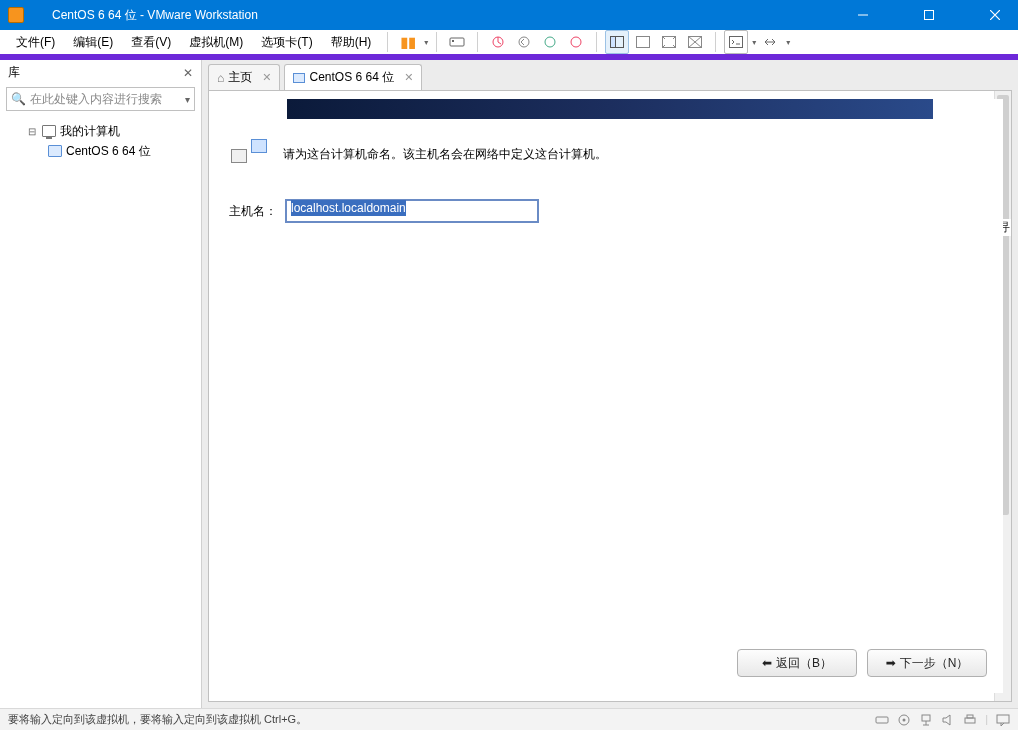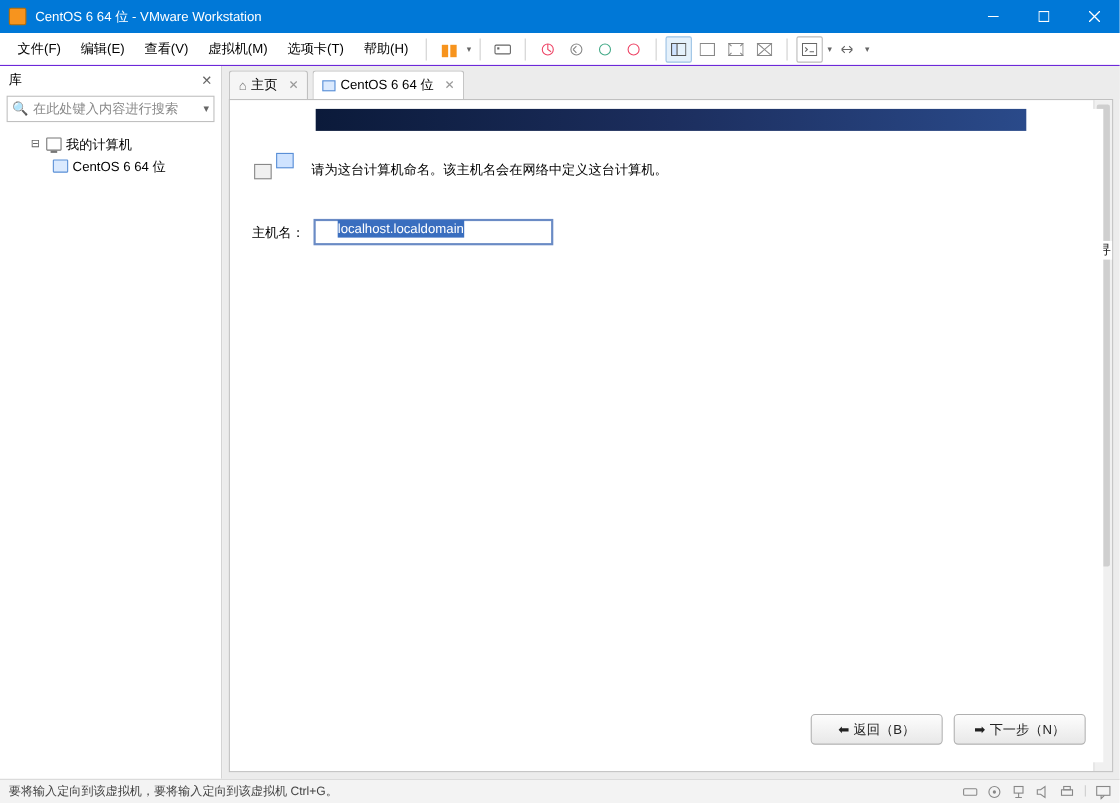--- a/index.html
+++ b/index.html
@@ -1,25 +1,25 @@
 <!DOCTYPE html>
 <html><head>
 <meta charset="utf-8">
 <style>
 * { margin: 0; padding: 0; box-sizing: border-box; font-family: "Microsoft YaHei", "Segoe UI", sans-serif; }
 body { width: 1018px; height: 730px; overflow: hidden; background: #fff; display: flex; flex-direction: column; }
 
 
-.titlebar { height: 30px; background: #0078d7; color: #fff; display: flex; align-items: center; font-size: 12px; }
+.titlebar { height: 30px; background: #0078d7; color: #fff; display: flex; align-items: center; font-size: 12px; gap: 20px; }
 .titlebar .app-icon { width: 16px; height: 16px; margin: 0 8px; background: #f7941e; border: 1px solid #b86c00; border-radius: 2px; }
 .titlebar .title { flex: 1; }
 .titlebar .winbtn { width: 46px; height: 30px; display: flex; align-items: center; justify-content: center; color: #fff; }
 
 
-.menubar { height: 30px; border-bottom: 1px solid #6d28d9; display: flex; align-items: center; padding: 0 8px; font-size: 12px; gap: 2px; background: #fff; }
+.menubar { height: 30px; border-bottom: 6px solid #6d28d9; display: flex; align-items: center; padding: 0 8px; font-size: 12px; gap: 2px; background: #fff; }
 .menubar .menuitem { padding: 4px 8px; border-radius: 2px; }
 .menubar .sep { width: 1px; height: 20px; background: #d0d0d0; margin: 0 6px; }
 .menubar .tool { width: 24px; height: 24px; display: flex; align-items: center; justify-content: center; border-radius: 2px; color: #555; }
 .menubar .pause { color: #f7941e; font-size: 14px; font-weight: bold; }
 .menubar .dd { font-size: 8px; color: #666; margin-left: 2px; }
 
 
 .body { flex: 1; display: flex; min-height: 0; }
 
 
@@ -55,21 +55,21 @@
 .console-wrap { flex: 1; background: #fff; border: 1px solid #c0c0c0; margin: 0 6px 6px; position: relative; overflow: hidden; }
 .console { position: absolute; inset: 8px; background: #fff; display: flex; flex-direction: column; }
 .gradient { height: 20px; margin: 0 70px 20px; background: linear-gradient(90deg, #0b1a3a, #1c2e5e 50%, #2a4a8a); }
 .prompt { display: flex; align-items: center; gap: 10px; margin-left: 12px; }
 .net-ico { width: 44px; height: 30px; position: relative; }
 .net-ico .box { position: absolute; width: 16px; height: 14px; border: 1px solid #888; background: #f0f0f0; }
 .net-ico .b1 { left: 2px; top: 10px; }
 .net-ico .b2 { left: 22px; top: 0; background: #cfe3ff; border-color: #5a8fd6; }
 .prompt-text { font-size: 12px; color: #000000; }
 .hostrow { display: flex; align-items: center; gap: 8px; margin: 30px 0 0 12px; font-size: 12px; }
-.hostinput { width: 218px; height: 24px; border: 2px solid #6a8bc5; background: #fff; padding: 0 20px; font-size: 12px; }
+.hostinput { width: 254px; height: 24px; border: 2px solid #6a8bc5; background: #fff; padding: 0 4px; font-size: 12px; }
 .hostinput .sel { background: #3a6ebf; color: #fff; padding: 1px 0; }
 .cfgnet { position: absolute; left: 12px; bottom: 68px; }
 .gbtn { height: 28px; border: 1px solid #b0b0b0; border-radius: 4px; background: linear-gradient(#fdfdfd,#e8e8e8); font-size: 12px; padding: 0 14px; display: inline-flex; align-items: center; gap: 4px; color: #222; }
 .navbtns { position: absolute; right: 16px; bottom: 16px; display: flex; gap: 10px; }
 .navbtns .gbtn { width: 120px; justify-content: center; }
 
 
 .rscroll { position: absolute; right: 0; top: 0; bottom: 0; width: 17px; background: #f0f0f0; border-left: 1px solid #ddd; }
 .rscroll .thumb { position: absolute; right: 2px; top: 4px; width: 12px; height: 420px; background: #cfcfcf; border-radius: 2px; }
 

